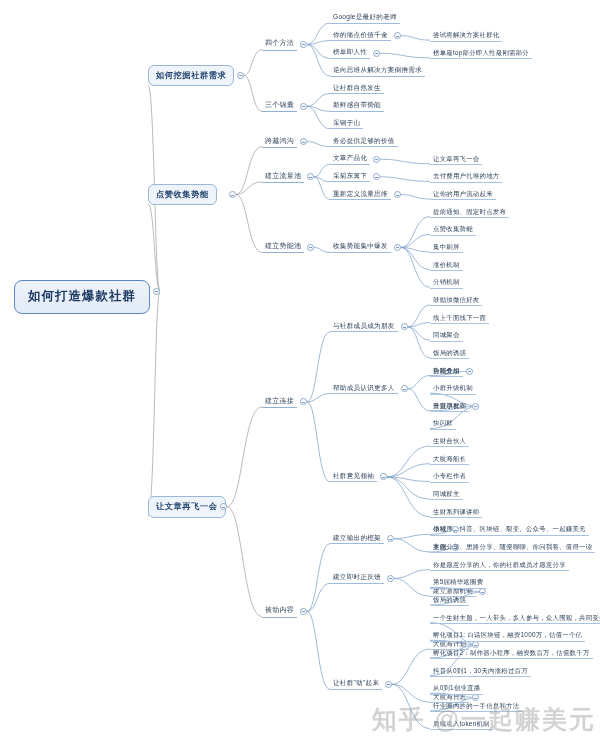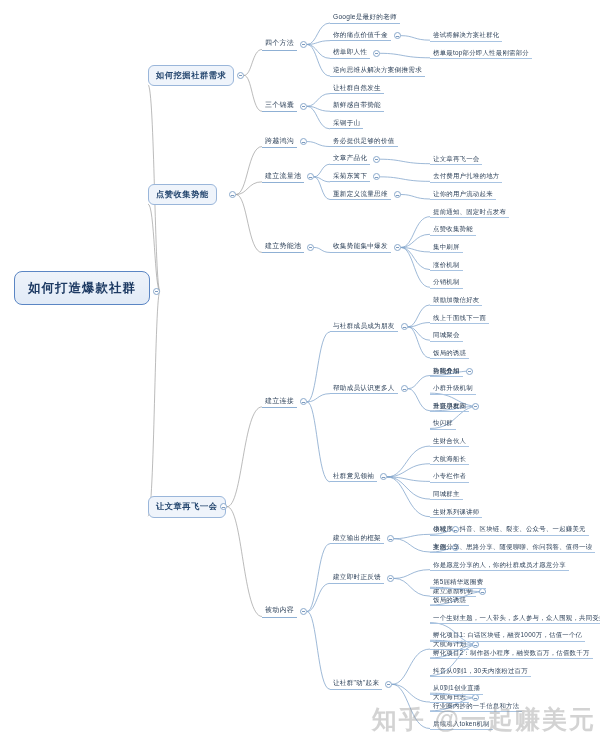--- a/index.html
+++ b/index.html
@@ -156,21 +156,21 @@
       <path d="M 392 684.2875 C 409.1 684.2875 409.1 649.075 430 649.075" fill="none" stroke="#7fa3ca" stroke-width="0.85" opacity="0.9"></path>
       <path d="M 479 644.575 C 456.95 644.575 456.95 622.6 430 622.6" fill="none" stroke="#7fa3ca" stroke-width="0.85" opacity="0.9"></path>
       <path d="M 479 644.575 C 456.95 644.575 456.95 640.25 430 640.25" fill="none" stroke="#7fa3ca" stroke-width="0.85" opacity="0.9"></path>
       <path d="M 479 644.575 C 456.95 644.575 456.95 657.9000000000001 430 657.9000000000001" fill="none" stroke="#7fa3ca" stroke-width="0.85" opacity="0.9"></path>
       <path d="M 479 644.575 C 456.95 644.575 456.95 675.5500000000001 430 675.5500000000001" fill="none" stroke="#7fa3ca" stroke-width="0.85" opacity="0.9"></path>
       <path d="M 392 684.2875 C 409.1 684.2875 409.1 702.0250000000001 430 702.0250000000001" fill="none" stroke="#7fa3ca" stroke-width="0.85" opacity="0.9"></path>
       <path d="M 479 697.5250000000001 C 456.95 697.5250000000001 456.95 693.2 430 693.2" fill="none" stroke="#7fa3ca" stroke-width="0.85" opacity="0.9"></path>
       <path d="M 479 697.5250000000001 C 456.95 697.5250000000001 456.95 710.85 430 710.85" fill="none" stroke="#7fa3ca" stroke-width="0.85" opacity="0.9"></path>
       <path d="M 392 684.2875 C 409.1 684.2875 409.1 728.5000000000001 430 728.5000000000001" fill="none" stroke="#7fa3ca" stroke-width="0.85" opacity="0.9"></path>
     </svg>
-<div class="node root" style="left: 14px; top: 271px;">如何打造爆款社群</div>
+<div class="node root" style="left: 14px; top: 280px; font-family: Liberation Mono, monospace;">如何打造爆款社群</div>
     <div class="toggle" style="left: 153px; top: 287.523px;"></div>
     <div class="node lv1" style="left: 148px; top: 64.8625px;">如何挖掘社群需求</div>
     <div class="toggle" style="left: 237px; top: 71.8625px;"></div>
     <div class="node lv2" style="left: 262px; top: 38.475px;">四个方法</div>
     <div class="toggle" style="left: 300px; top: 40.975px;"></div>
     <div class="node lv3" style="left: 330px; top: 12px;">Google是最好的老师</div>
     <div class="node lv3" style="left: 330px; top: 29.65px;">你的痛点价值千金</div>
     <div class="toggle" style="left: 394px; top: 32.15px;"></div>
     <div class="node lv4" style="left: 430px; top: 30.15px;">尝试将解决方案社群化</div>
     <div class="node lv3" style="left: 330px; top: 47.3px;">榜单即人性</div>

